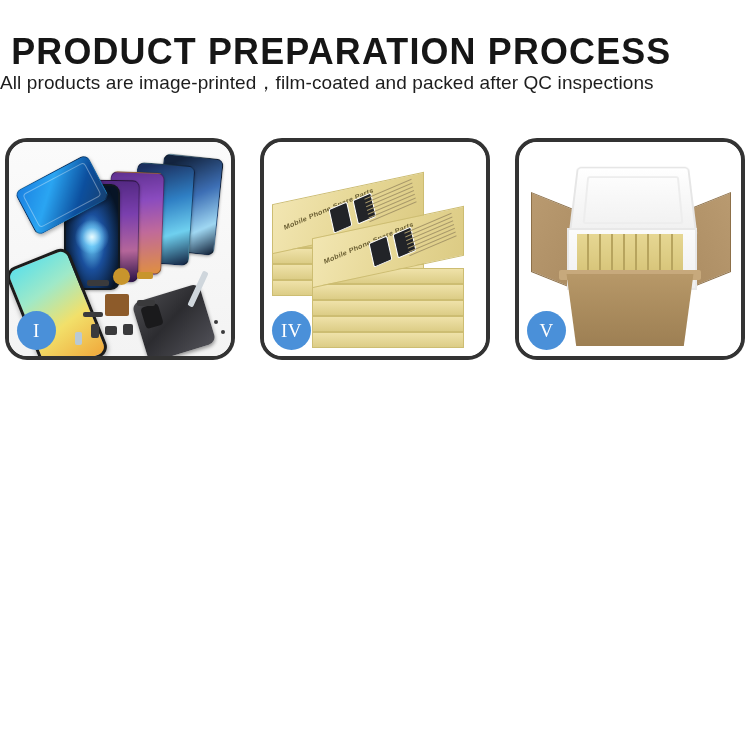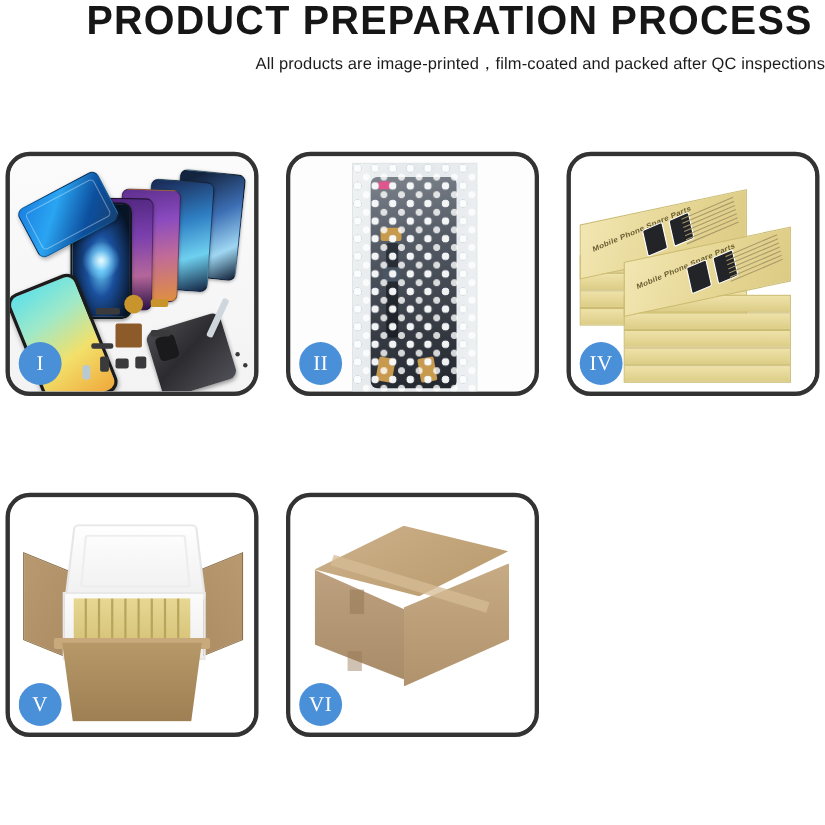--- a/index.html
+++ b/index.html
@@ -11,39 +11,40 @@
     width: 750px;
     height: 750px;
     font-family: "Liberation Sans", sans-serif;
     overflow: hidden;
     position: relative;
   }
 
   
   #header {
     width: 750px;
-    text-align: right;
+    padding-top: 33px;
+    text-align: left;
   }
   #page-title {
     font-family: "Liberation Sans", sans-serif;
     font-size: 37px;
     font-weight: bold;
     letter-spacing: 1.2px;
     color: #161616;
     line-height: 1;
     margin: 0;
     transform: scaleX(0.97);
   }
   #page-subtitle {
     font-family: "Liberation Sans", sans-serif;
-    font-size: 15px;
+    font-size: 19px;
     font-weight: normal;
     color: #1d1d1d;
     letter-spacing: 0.1px;
-    margin: 14px 0 0 0;
+    margin: 3px 0 0 0;
     line-height: 1;
   }
 
   
   #panel-grid {
     position: absolute;
     top: 138px;
     left: 0;
     width: 750px;
     display: grid;
@@ -358,35 +359,20 @@
       <div class="part" style="left:114px;top:182px;width:10px;height:11px;"></div>
       <div class="part" style="left:128px;top:158px;width:18px;height:6px;"></div>
       <div class="part" style="left:66px;top:190px;width:7px;height:13px;background:#b9c9d4;"></div>
       <div class="part" style="left:205px;top:178px;width:4px;height:4px;border-radius:50%;"></div>
       <div class="part" style="left:212px;top:188px;width:4px;height:4px;border-radius:50%;"></div>
       <div class="part" style="left:186px;top:128px;width:6px;height:38px;background:#cfd6dc;transform:rotate(25deg);"></div>
     </div>
     <div class="badge">I</div>
   </div>
 
-  <div class="panel">
-    <div class="panel-stage">
-      <div class="p2-bg"></div>
-      <div class="p2-bag">
-        <div class="p2-lcd"></div>
-        <div class="p2-tab"></div>
-        <div class="p2-conn"></div>
-        <div class="p2-flex"></div>
-        <div class="p2-conn2"></div>
-        <div class="p2-conn3"></div>
-        <div class="p2-bubbles"></div>
-      </div>
-    </div>
-    <div class="badge">II</div>
-  </div>
 
 
   <div class="panel">
     <div class="panel-stage">
       <div class="p4-bg"></div>
 
       <div class="stack" style="left:8px;top:46px;">
         <div class="sbox" style="left:0;top:44px;"></div>
         <div class="sbox" style="left:0;top:60px;"></div>
         <div class="sbox" style="left:0;top:76px;"></div>
@@ -448,26 +434,14 @@
           <i style="left:70px;"></i>
         <i style="left:82px;"></i>
           <i style="left:94px;"></i>
       </div>
       <div class="p5-rim"></div>
       <div class="p5-body"></div>
     </div>
     <div class="badge">V</div>
   </div>
 
-  <div class="panel">
-    <div class="panel-stage">
-      <div class="p6-bg"></div>
-      <div class="p6-top"></div>
-      <div class="p6-left"></div>
-      <div class="p6-right"></div>
-      <div class="p6-tape"></div>
-      <div class="p6-seam-l"></div>
-      <div class="p6-seam-l2"></div>
-    </div>
-    <div class="badge">VI</div>
-  </div>
 
 </div>
 
 </body></html>

